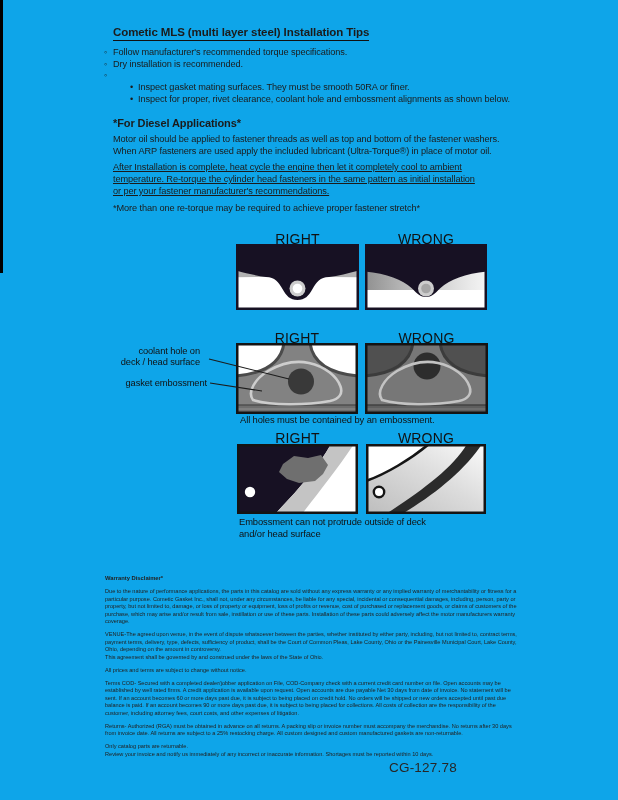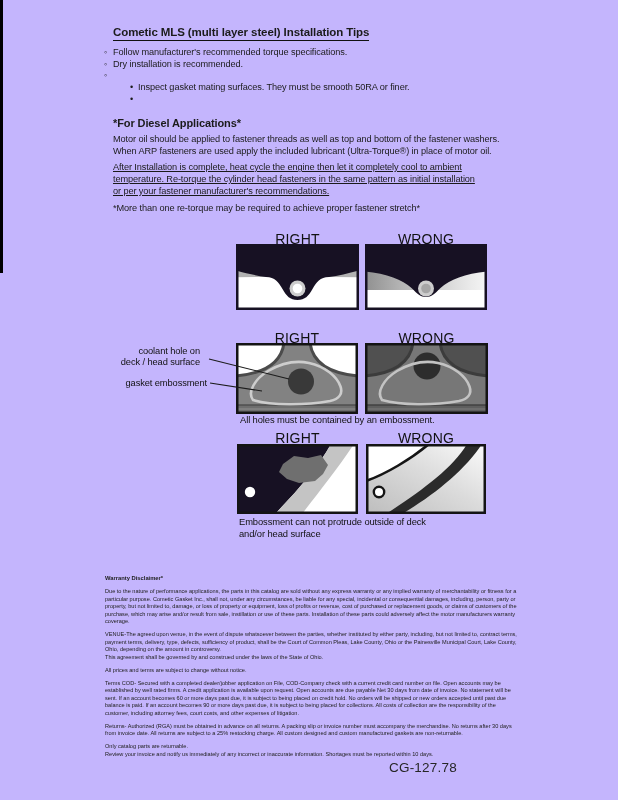--- a/index.html
+++ b/index.html
@@ -1,16 +1,16 @@
 <!DOCTYPE html>
 <html><head>
 <meta charset="utf-8">
 <style>
   html,body{margin:0;padding:0;background:#888;}
-  .page{position:relative;width:618px;height:800px;background:#c4b5fd;overflow:hidden;
+  .page{position:relative;width:618px;height:800px;background:#0ea5e9;overflow:hidden;
         font-family:"Liberation Sans","DejaVu Sans",sans-serif;color:#1b1b1b;}
   .abs{position:absolute;}
 
   .edge-artifact{left:0;top:0;width:3px;height:273px;background:#000;}
 
   .doc-title{left:113px;top:26px;font-size:11.5px;font-weight:bold;letter-spacing:-0.1px;
              border-bottom:1.7px solid #111;padding-bottom:1.5px;white-space:nowrap;}
 
   .tips{left:104px;top:47px;width:440px;font-size:9.2px;letter-spacing:-0.1px;line-height:11.7px;}
   .bullet-row{display:flex;}
@@ -54,20 +54,21 @@
     </div>
     <div class="bullet-row">
       <span class="marker">◦</span>
     </div>
     <div class="bullet-row sub">
       <span class="marker">•</span>
       <span>Inspect gasket mating surfaces.  They must be smooth 50RA or finer.</span>
     </div>
     <div class="bullet-row sub">
       <span class="marker">•</span>
+      <span>Inspect for proper, rivet clearance, coolant hole and embossment alignments as shown below.</span>
     </div>
   </div>
 
   <div class="abs diesel-heading">*For Diesel Applications*</div>
   <div class="abs para para-1">Motor oil should be applied to fastener threads as well as top and bottom of the fastener washers.
 When ARP fasteners are used apply the included lubricant (Ultra-Torque®) in place of motor oil.</div>
   <div class="abs para para-2">After Installation is complete, heat cycle the engine then let it completely cool to ambient
 temperature. Re-torque the cylinder head fasteners in the same pattern as initial installation
 or per your fastener manufacturer's recommendations.</div>
   <div class="abs para para-3">*More than one re-torque may be required to achieve proper fastener stretch*</div>

